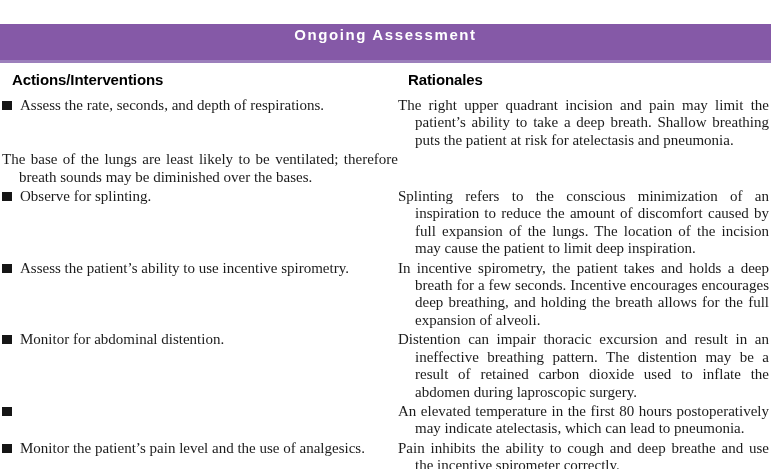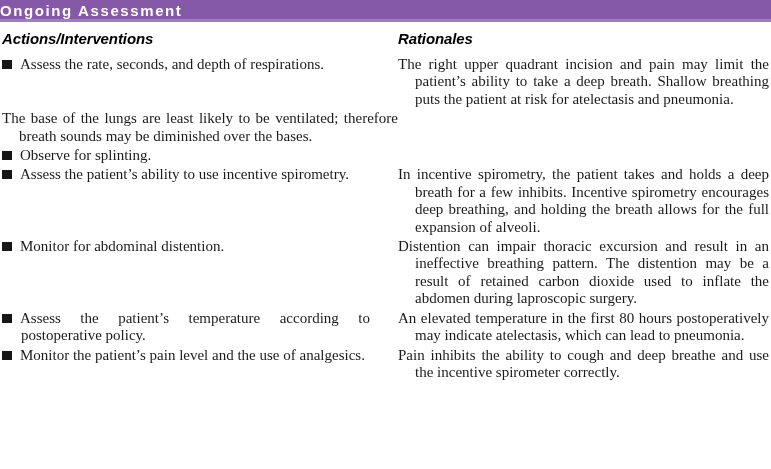--- a/index.html
+++ b/index.html
@@ -17,38 +17,39 @@
     font-family: "Liberation Serif", serif;
     color: var(--ink);
   }
   .page {
     width: 771px; height: 469px;
     overflow: hidden;
     background: #ffffff;
   }
   .title-bar {
     width: 100%;
-    height: 22px;
+    height: 39px;
     background: var(--header-bg);
     box-shadow: inset 0 -3px 0 var(--header-edge);
+    text-align: center;
+    margin-top: 24px;
   }
   .title-bar .title-text {
     font-family: "Liberation Sans", sans-serif;
     font-weight: 700;
     font-size: 15px;
     line-height: 21px;
     letter-spacing: 1.6px;
     color: var(--header-text);
     display: inline-block;
   }
   .col-headers {
     display: grid;
     grid-template-columns: 396px 1fr;
-    padding: 8px 2px 9px 2px;
-    font-style: italic;
+    padding: 8px 2px 9px 12px;
   }
   .col-header {
     font-family: "Liberation Sans", sans-serif;
     font-weight: 700;
     font-size: 15px;
     line-height: 17px;
     letter-spacing: -0.1px;
     color: #000000;
   }
   .rows { padding: 0 2px; }
@@ -97,34 +98,35 @@
       <div class="cell action"><span class="bullet"></span><span class="action-text">Assess the rate, seconds, and depth of respirations.</span></div>
       <div class="cell rationale"><span class="rationale-text">The right upper quadrant incision and pain may limit the patient’s ability to take a deep breath. Shallow breathing puts the patient at risk for atelectasis and pneumonia.</span></div>
     </div>
 
     <div class="row">
       <div class="cell rationale"><span class="rationale-text">The base of the lungs are least likely to be ventilated; therefore breath sounds may be diminished over the bases.</span></div>
     </div>
 
     <div class="row">
       <div class="cell action"><span class="bullet"></span><span class="action-text">Observe for splinting.</span></div>
+      <div class="cell rationale"><span class="rationale-text">Splinting refers to the conscious minimization of an inspiration to reduce the amount of discomfort caused by full expansion of the lungs. The location of the incision may cause the patient to limit deep inspiration.</span></div>
     </div>
 
     <div class="row">
       <div class="cell action"><span class="bullet"></span><span class="action-text">Assess the patient’s ability to use incentive spirometry.</span></div>
-      <div class="cell rationale"><span class="rationale-text">In incentive spirometry, the patient takes and holds a deep breath for a few inhibits. Incentive spirometry encourages deep breathing, and holding the breath allows for the full expansion of alveoli.</span></div>
+      <div class="cell rationale"><span class="rationale-text">In incentive spirometry, the patient takes and holds a deep breath for a few seconds. Incentive encourages encourages deep breathing, and holding the breath allows for the full expansion of alveoli.</span></div>
     </div>
 
     <div class="row">
       <div class="cell action"><span class="bullet"></span><span class="action-text">Monitor for abdominal distention.</span></div>
       <div class="cell rationale"><span class="rationale-text">Distention can impair thoracic excursion and result in an ineffective breathing pattern. The distention may be a result of retained carbon dioxide used to inflate the abdomen during laproscopic surgery.</span></div>
     </div>
 
     <div class="row">
-      <div class="cell action"><span class="bullet"></span><span class="action-text">Assess the patient’s temperature according to postoperative policy.</span></div>
+      <div class="cell action"><span class="bullet"></span></div>
       <div class="cell rationale"><span class="rationale-text">An elevated temperature in the first 80 hours postoperatively may indicate atelectasis, which can lead to pneumonia.</span></div>
     </div>
 
 
     <div class="row">
       <div class="cell action"><span class="bullet"></span><span class="action-text">Monitor the patient’s pain level and the use of analgesics.</span></div>
       <div class="cell rationale"><span class="rationale-text">Pain inhibits the ability to cough and deep breathe and use the incentive spirometer correctly.</span></div>
     </div>
   </div>
 

